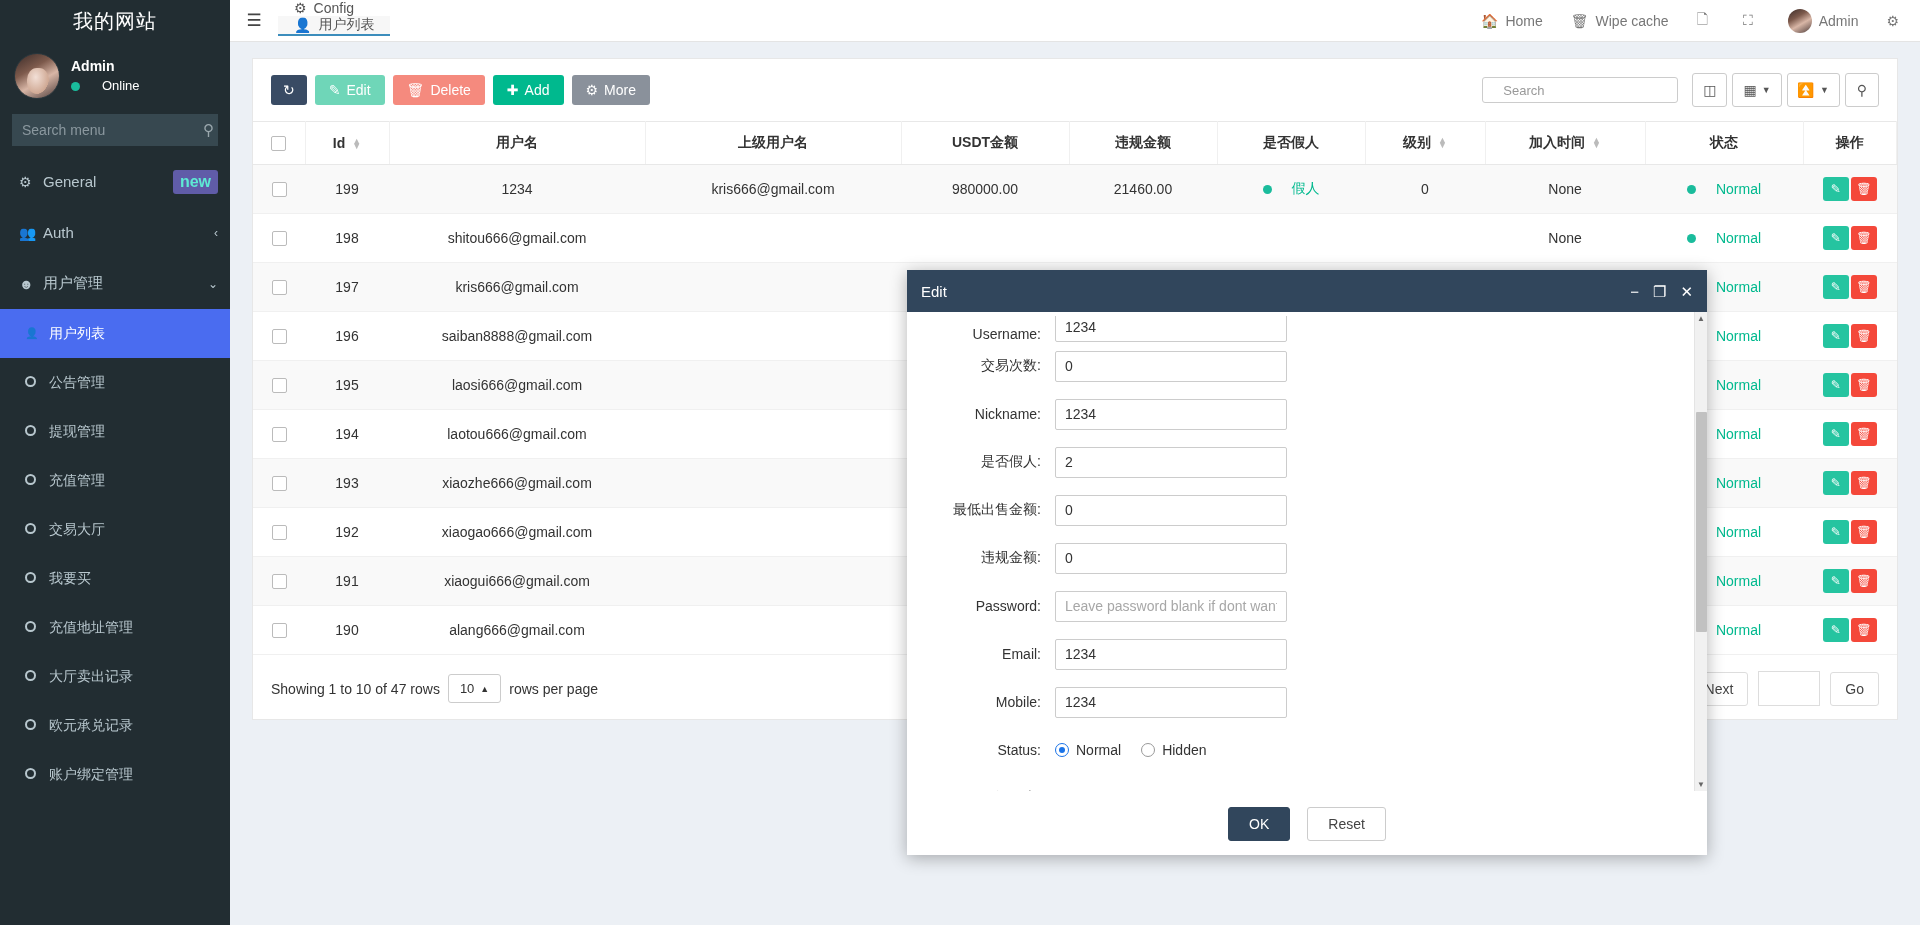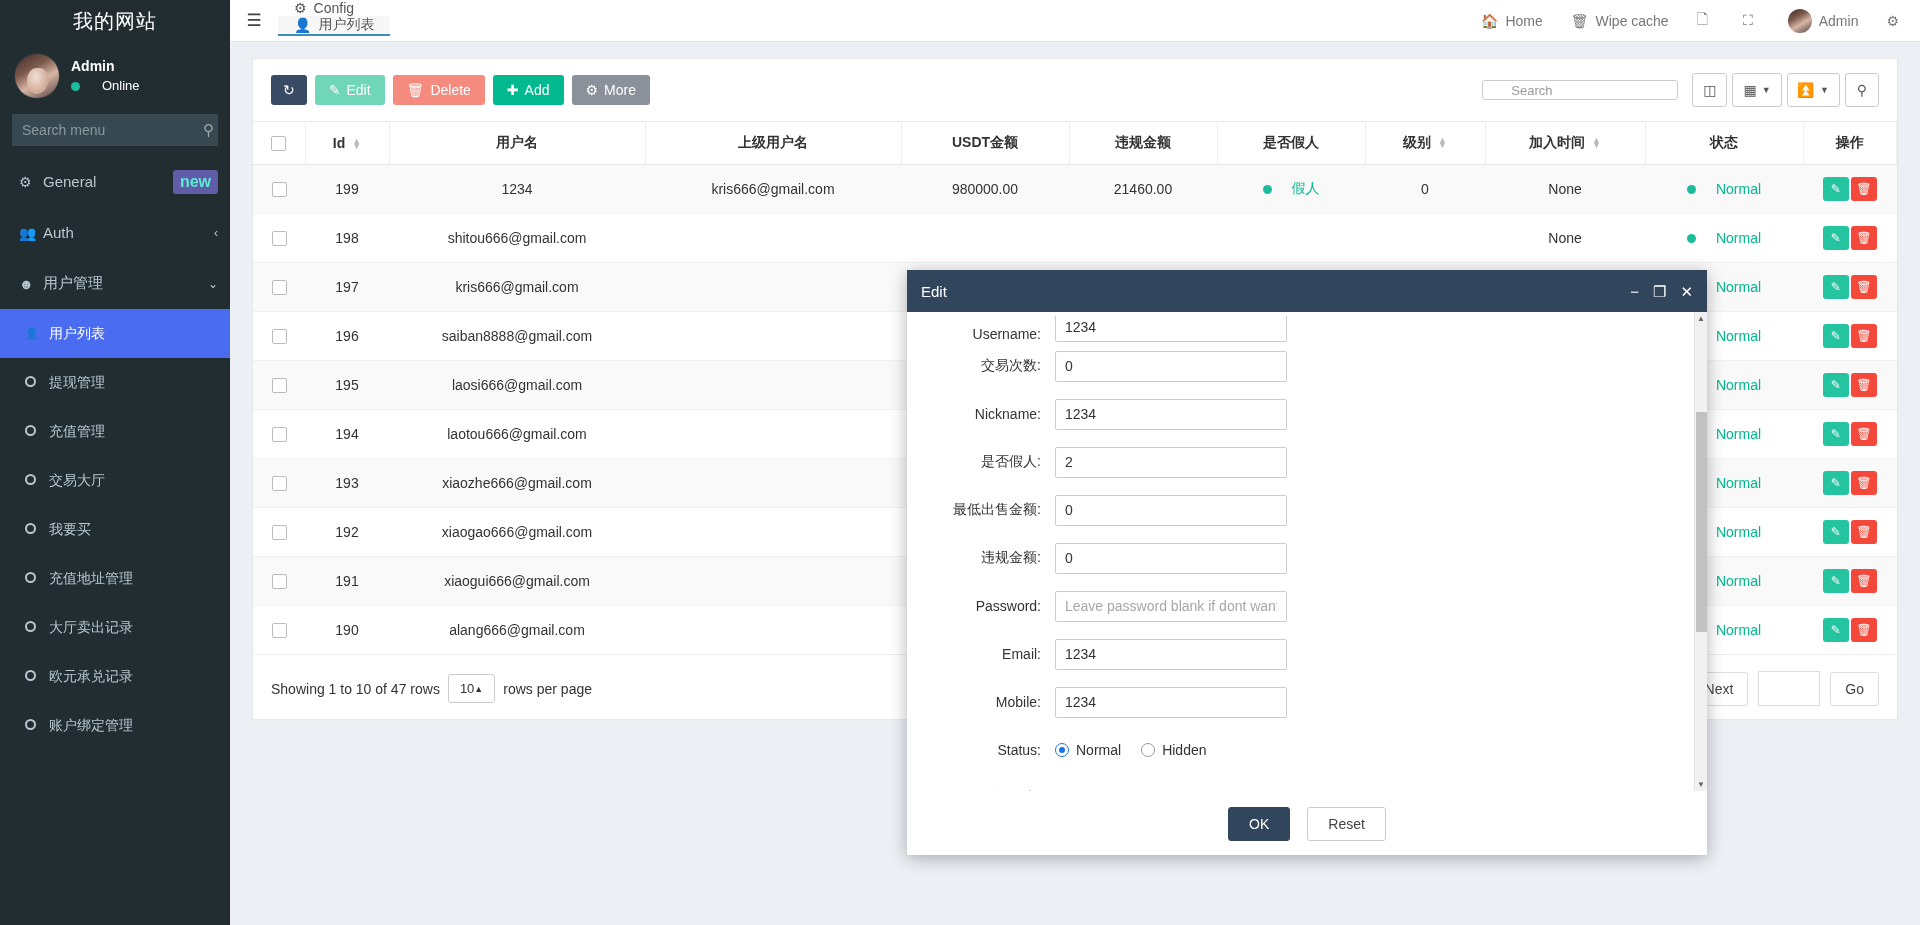--- a/index.html
+++ b/index.html
@@ -139,23 +139,23 @@
     line-height: 1;
   }
   .btn.refresh { background: #394b64; padding: 8px 12px; }
   .btn.edit { background: #6fd6b8; }
   .btn.del  { background: #f58a7e; }
   .btn.add  { background: #00b98e; }
   .btn.more { background: #8a919b; }
 
   #toolright { margin-left: auto; display: flex; align-items: center; gap: 0; }
   #searchbox {
-    width: 196px; height: 20px;
+    width: 196px; height: 26px;
     border: 1px solid #ccc; border-radius: 3px;
-    padding: 0 28px; font-family: inherit; font-size: 13px;
+    padding: 0 20px; font-family: inherit; font-size: 13px;
     color: #555; outline: none; margin-right: 9px;
   }
   #searchbox::placeholder { color: #999; }
   .gbtn {
     height: 34px; min-width: 34px;
     border: 1px solid #ccc; background: #fff;
     color: #555; font-size: 14px; cursor: pointer;
     display: inline-flex; align-items: center; justify-content: center;
     gap: 5px; padding: 0 10px; font-family: inherit;
     border-radius: 3px; margin-left: 5px;
@@ -197,21 +197,21 @@
   .actbtn.d { background: #f4483a; }
 
   
   #tfoot {
     display: flex; align-items: center;
     padding: 16px 18px; font-size: 14px; color: #333;
   }
   #tfoot .perpage {
     border: 1px solid #ccc; border-radius: 3px; background: #fff;
     padding: 6px 11px; margin: 0 8px; cursor: pointer;
-    display: inline-flex; align-items: center; font-size: 13px;
+    display: inline-flex; align-items: center; gap: 6px; font-size: 13px;
   }
   #pager { margin-left: auto; display: flex; align-items: center; }
   .pg {
     border: 1px solid #ddd; background: #fff; color: #444;
     padding: 8px 14px; font-size: 14px; cursor: pointer;
     margin-left: -1px; font-family: inherit;
   }
   .pg.cur { background: #3c4a62; color: #fff; border-color: #3c4a62; }
   .pg.first { border-radius: 3px 0 0 3px; }
   .pg.last { border-radius: 0 3px 3px 0; }
@@ -332,20 +332,24 @@
         <span class="caret">‹</span>
       </div>
       <div class="mi">
         <span class="ic">☻</span>
         <span class="lbl">用户管理</span>
         <span class="caret">⌄</span>
       </div>
       <div class="mi sub active">
         <span class="ic">👤</span>
         <span class="lbl">用户列表</span>
+      </div>
+      <div class="mi sub">
+        <span class="ic"><span class="ring"></span></span>
+        <span class="lbl">公告管理</span>
       </div>
       <div class="mi sub">
         <span class="ic"><span class="ring"></span></span>
         <span class="lbl">提现管理</span>
       </div>
       <div class="mi sub">
         <span class="ic"><span class="ring"></span></span>
         <span class="lbl">充值管理</span>
       </div>
       <div class="mi sub">

